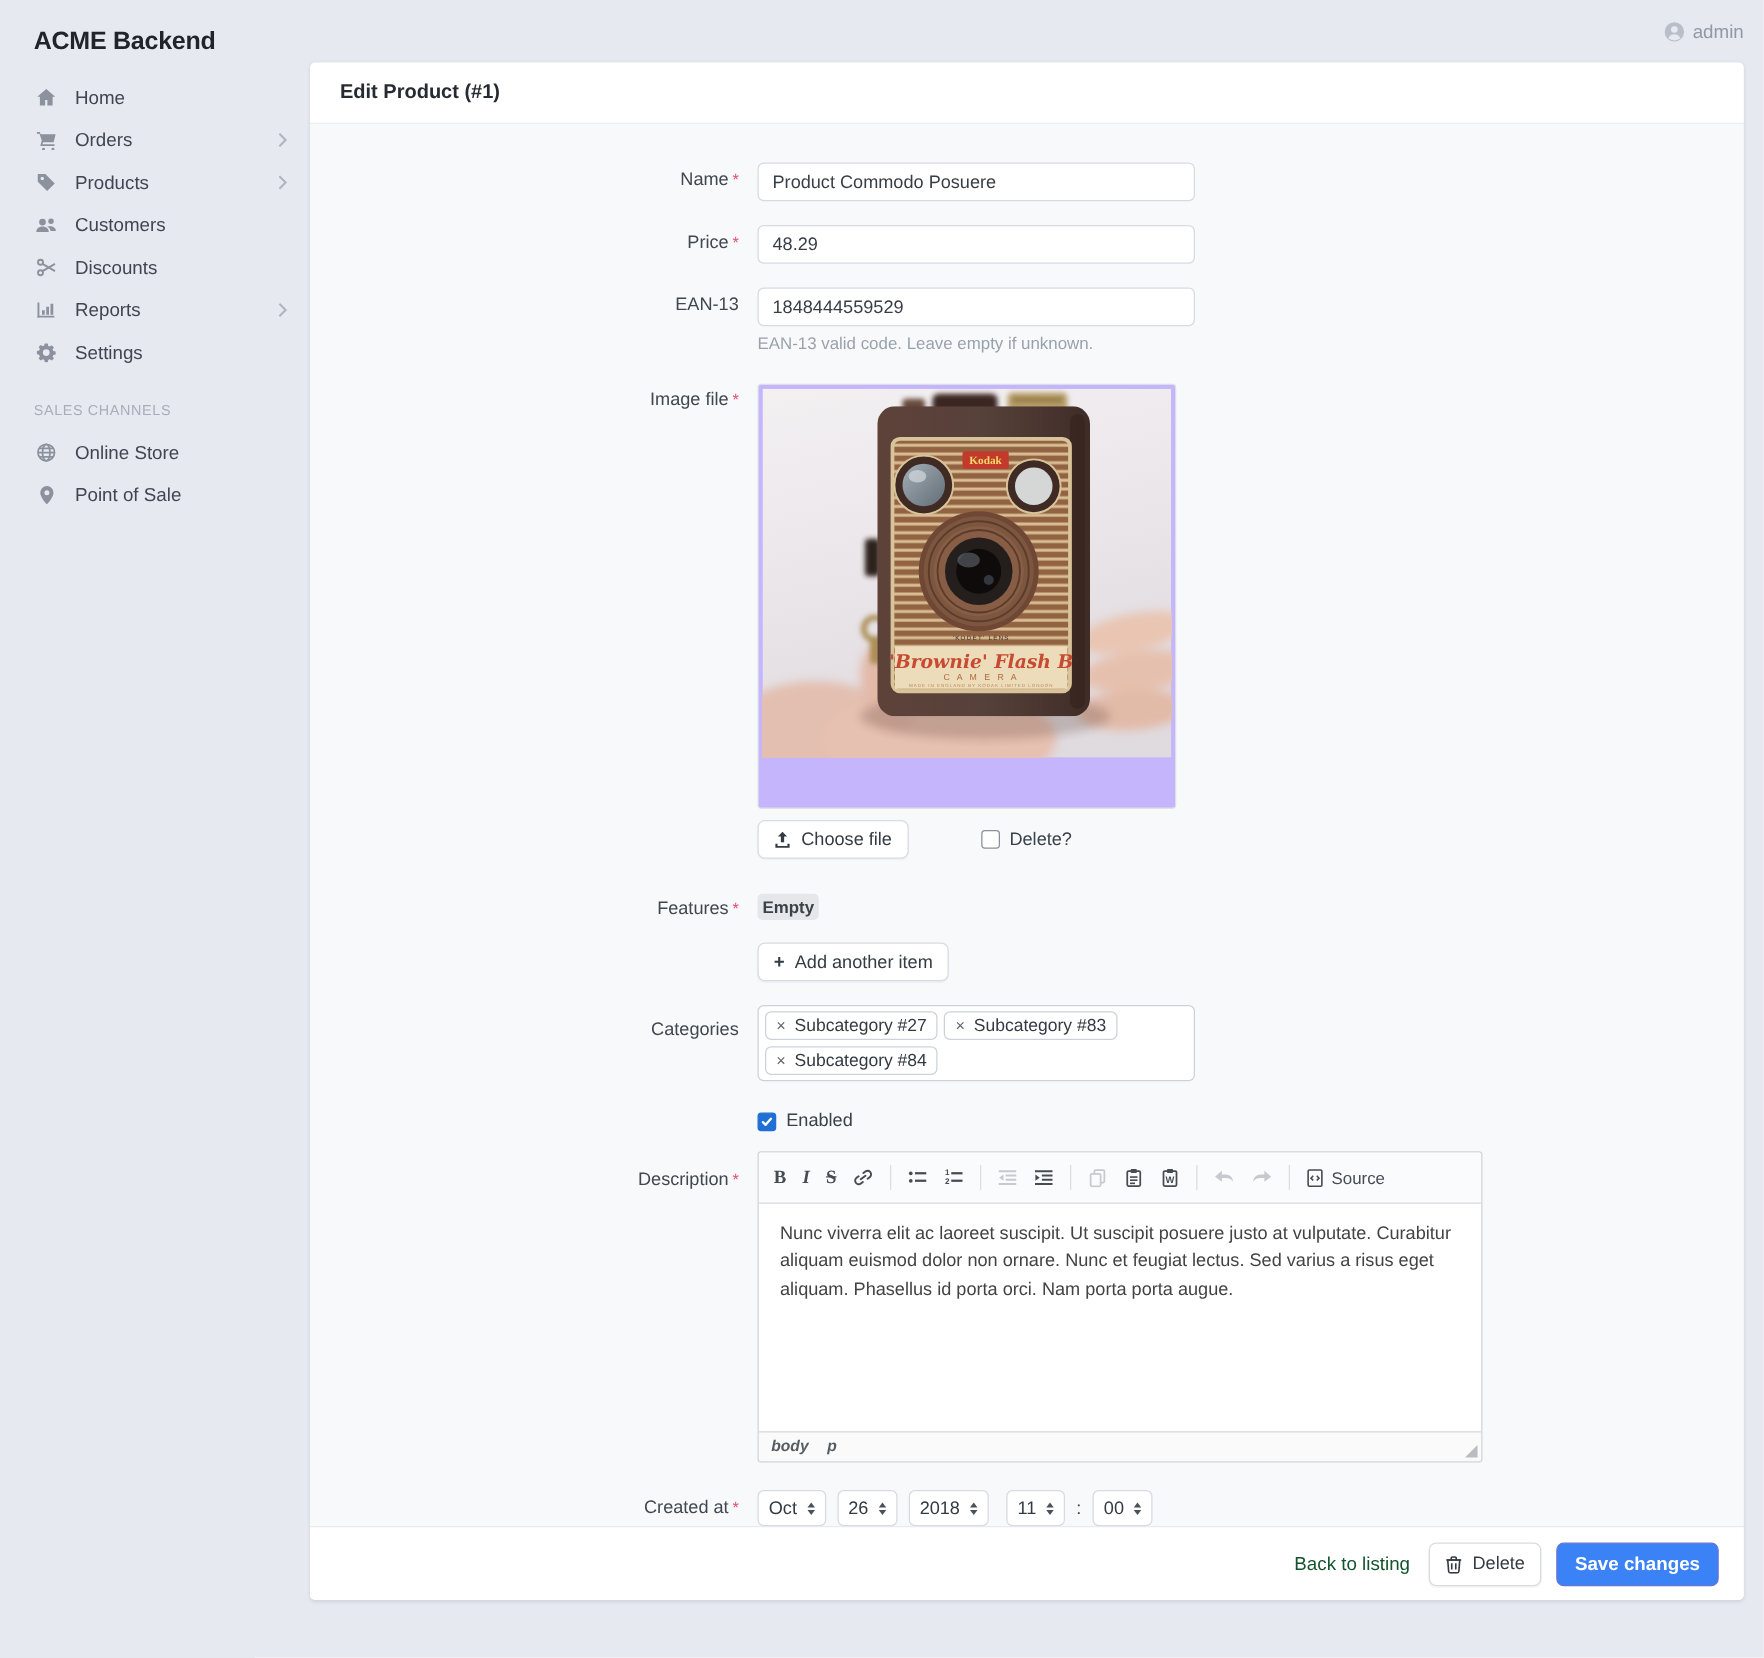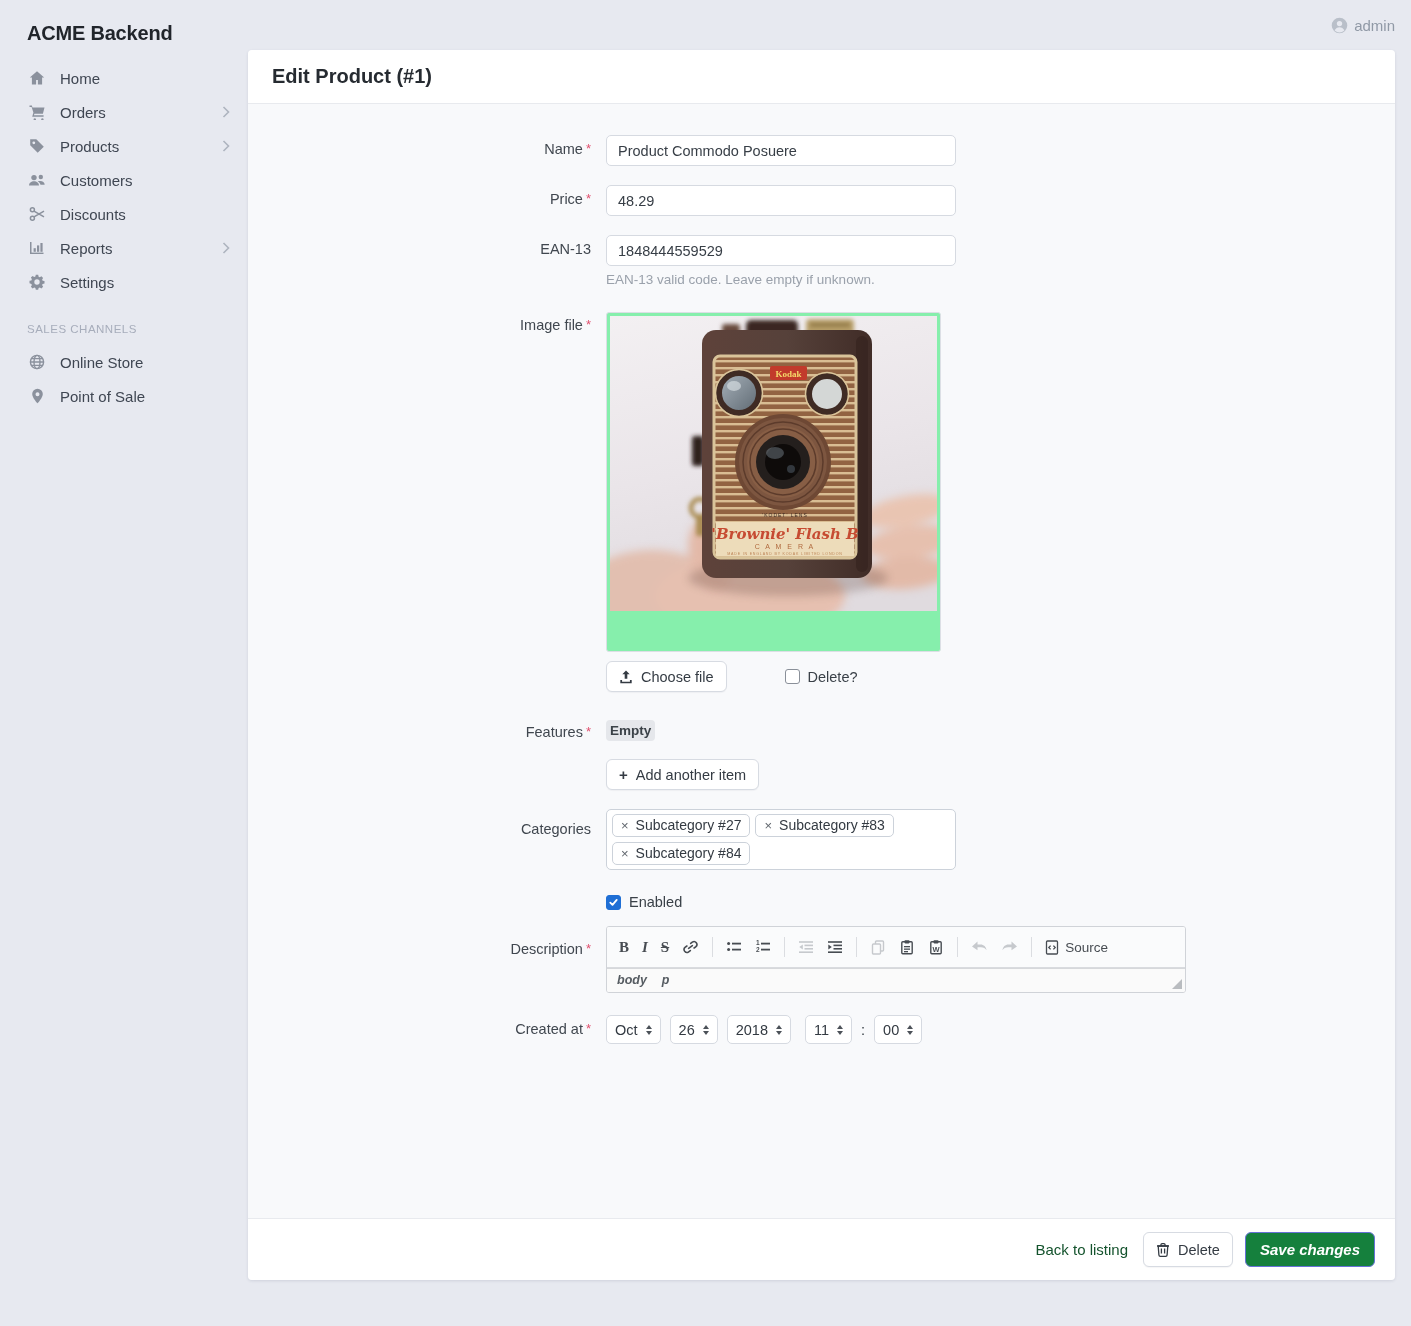--- a/index.html
+++ b/index.html
@@ -22,40 +22,40 @@
   .section-label { margin:24px 0 10px 27px; font-size:11.5px; color:#a7adbb; letter-spacing:.5px; }
 
   
   .user-chip { position:absolute; top:17px; right:16px; display:flex; align-items:center; gap:6px; color:#9099a6; font-size:15px; }
 
   
   .card { position:absolute; left:248px; top:50px; width:1147px; height:1230px;
           display:flex; flex-direction:column; border-radius:4px;
           box-shadow:0 1px 3px rgba(40,50,80,.12); }
   .card-header { background:#fff; border-radius:4px 4px 0 0; border-bottom:1px solid #e8eaee;
-                 padding:15px 24px; font-size:20px; font-weight:bold; color:#262b31; }
+                 padding:15px 24px; font-size:16px; font-weight:bold; color:#262b31; }
   .card-body { background:#f8f9fb; flex:1; padding-top:31px; }
   .card-footer { background:#fff; border-top:1px solid #e8eaee; border-radius:0 0 4px 4px; height:62px;
                  display:flex; align-items:center; justify-content:flex-end; gap:12px; padding:0 20px; }
 
   
   .frow { display:flex; }
   .lbl { flex:0 0 358px; text-align:right; padding-right:15px; padding-top:6px; font-size:14.5px; color:#40474f; }
   .lbl.top { padding-top:5px; }
   .req { color:#e0506e; font-size:13px; margin-left:3px; vertical-align:top; }
   .fcol { flex:1; }
 
   .tinput { width:350px; height:31px; border:1px solid #d6dae1; border-radius:5px; background:#fff;
             padding:0 11px; font-size:14.5px; color:#373e46; font-family:"Liberation Sans",sans-serif; outline:none; }
   .help { margin-top:6px; font-size:13.5px; color:#9aa1ab; }
 
   .mb19 { margin-bottom:19px; } .mb25 { margin-bottom:25px; }
 
   
-  .photo-frame { width:335px; height:340px; background:#86efac; border:1px solid #dcdfe5; border-radius:3px; padding:3px; }
+  .photo-frame { width:335px; height:340px; background:#c4b5fd; border:1px solid #dcdfe5; border-radius:3px; padding:3px; }
   .choose-row { margin-top:9px; display:flex; align-items:center; }
 
   .btn { display:inline-flex; align-items:center; gap:8px; background:#fff; border:1px solid #d7dbe2;
          border-radius:6px; padding:0 12px; height:31px; font-size:14.5px; color:#343b43; cursor:pointer;
          box-shadow:0 1px 1px rgba(20,30,60,.04); font-family:"Liberation Sans",sans-serif; }
   .btn svg { flex:0 0 auto; }
 
   .cb { width:15px; height:15px; border:1px solid #8a9099; border-radius:3px; background:#fff; display:inline-block; }
   .cb.checked { background:#1f6fd5; border-color:#1f6fd5; display:inline-flex; align-items:center; justify-content:center; }
   .cb-wrap { display:flex; align-items:center; gap:8px; font-size:14.5px; color:#3a4148; }
@@ -90,22 +90,22 @@
   .selbox { display:inline-flex; align-items:center; gap:8px; background:#fff; border:1px solid #d6dae1; border-radius:5px;
             height:29px; padding:0 8px; cursor:pointer; }
   .spin { display:inline-flex; flex-direction:column; gap:2px; }
   .spin i { width:0; height:0; border-left:3.5px solid transparent; border-right:3.5px solid transparent; }
   .spin .up { border-bottom:4.5px solid #4b5158; }
   .spin .dn { border-top:4.5px solid #4b5158; }
   .created-gap { margin-left:5px; }
 
   
   .back-link { font-size:15px; color:#14532d; cursor:pointer; margin-right:3px; }
-  .btn-save { display:inline-flex; align-items:center; background:#15803d; border:1px solid #6672d8; color:#fff;
-              border-radius:6px; height:35px; padding:0 14px; font-size:15px; font-weight:bold; cursor:pointer;font-style:italic; }
+  .btn-save { display:inline-flex; align-items:center; background:#3b82f6; border:1px solid #6672d8; color:#fff;
+              border-radius:6px; height:35px; padding:0 14px; font-size:15px; font-weight:bold; cursor:pointer; }
   .btn.tall { height:35px; }
 </style>
 </head>
 <body>
 
 <aside class="sidebar">
   <div class="brand">ACME Backend</div>
 
   <div class="nav-item">
     <span class="nicon">
@@ -487,20 +487,21 @@
             <span class="tb-src">
               <span>
                   <svg width="14" height="15" viewBox="0 0 14 15" fill="none" stroke="#474c52" stroke-width="1.3">
                     <rect x="1.5" y="1" width="11" height="13" rx="1"></rect>
                     <path d="M5.6 5.6L3.8 7.5l1.8 1.9M8.4 5.6l1.8 1.9-1.8 1.9"></path>
                   </svg>
                 </span>
               <span>Source</span>
             </span>
           </div>
+          <div class="editor-body">Nunc viverra elit ac laoreet suscipit. Ut suscipit posuere justo at vulputate. Curabitur aliquam euismod dolor non ornare. Nunc et feugiat lectus. Sed varius a risus eget aliquam. Phasellus id porta orci. Nam porta porta augue.</div>
           <div class="statusbar">
             <span>body</span>
             <span>p</span>
             <span class="rgrip"></span>
           </div>
         </div>
       </div>
     </div>
 
     <div class="frow">

